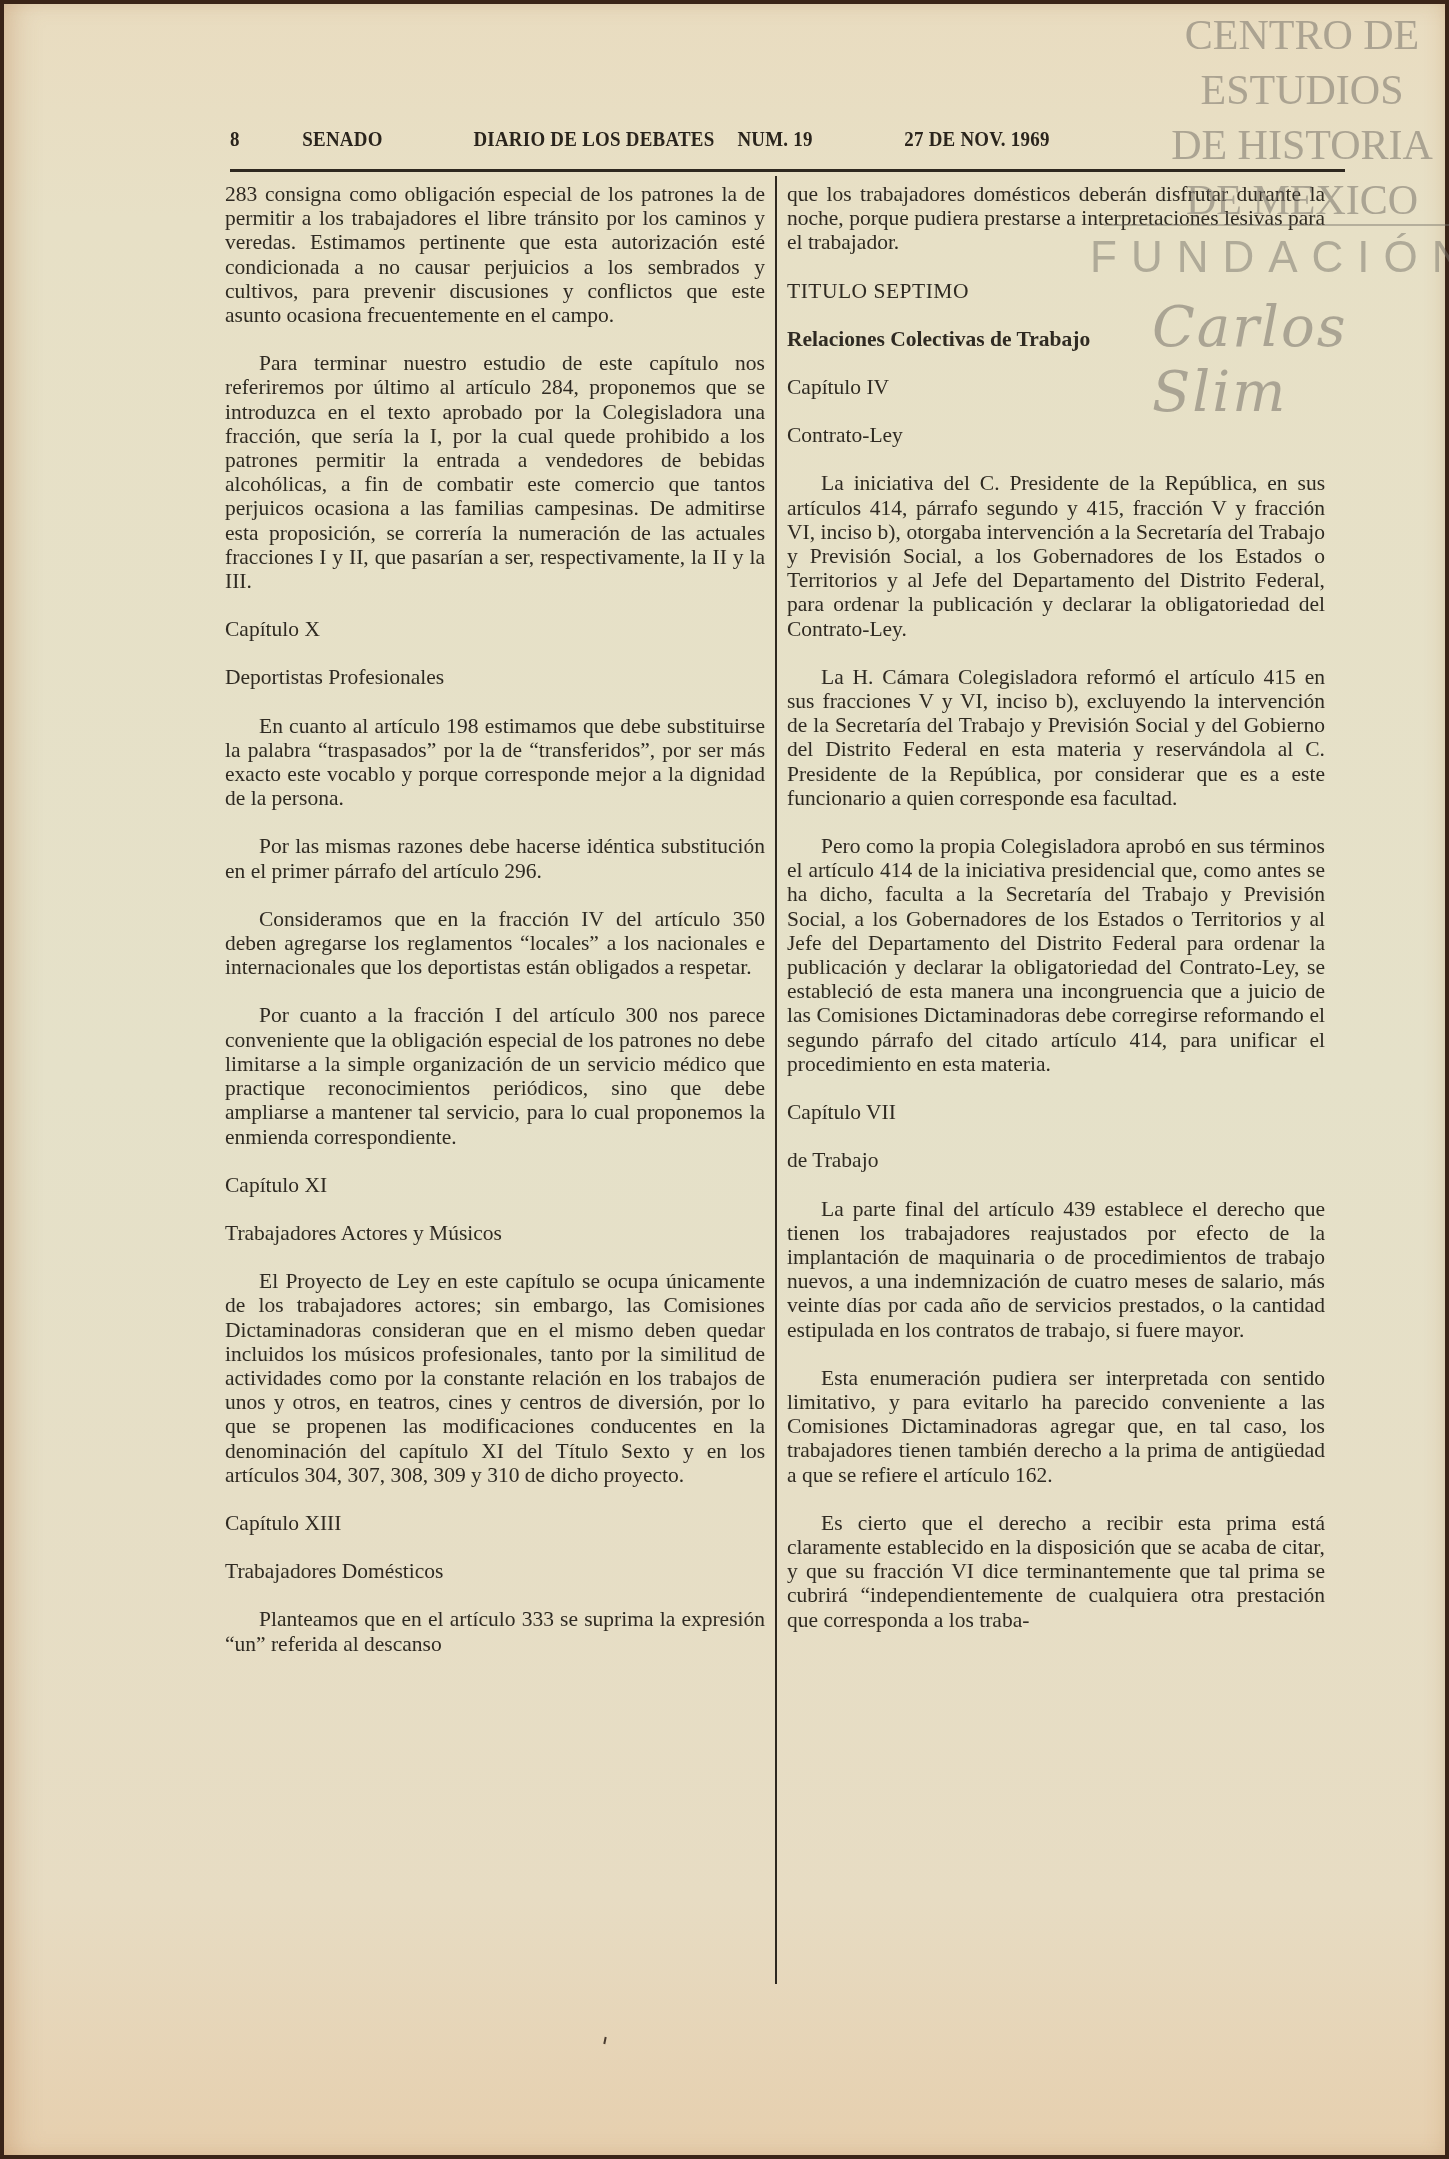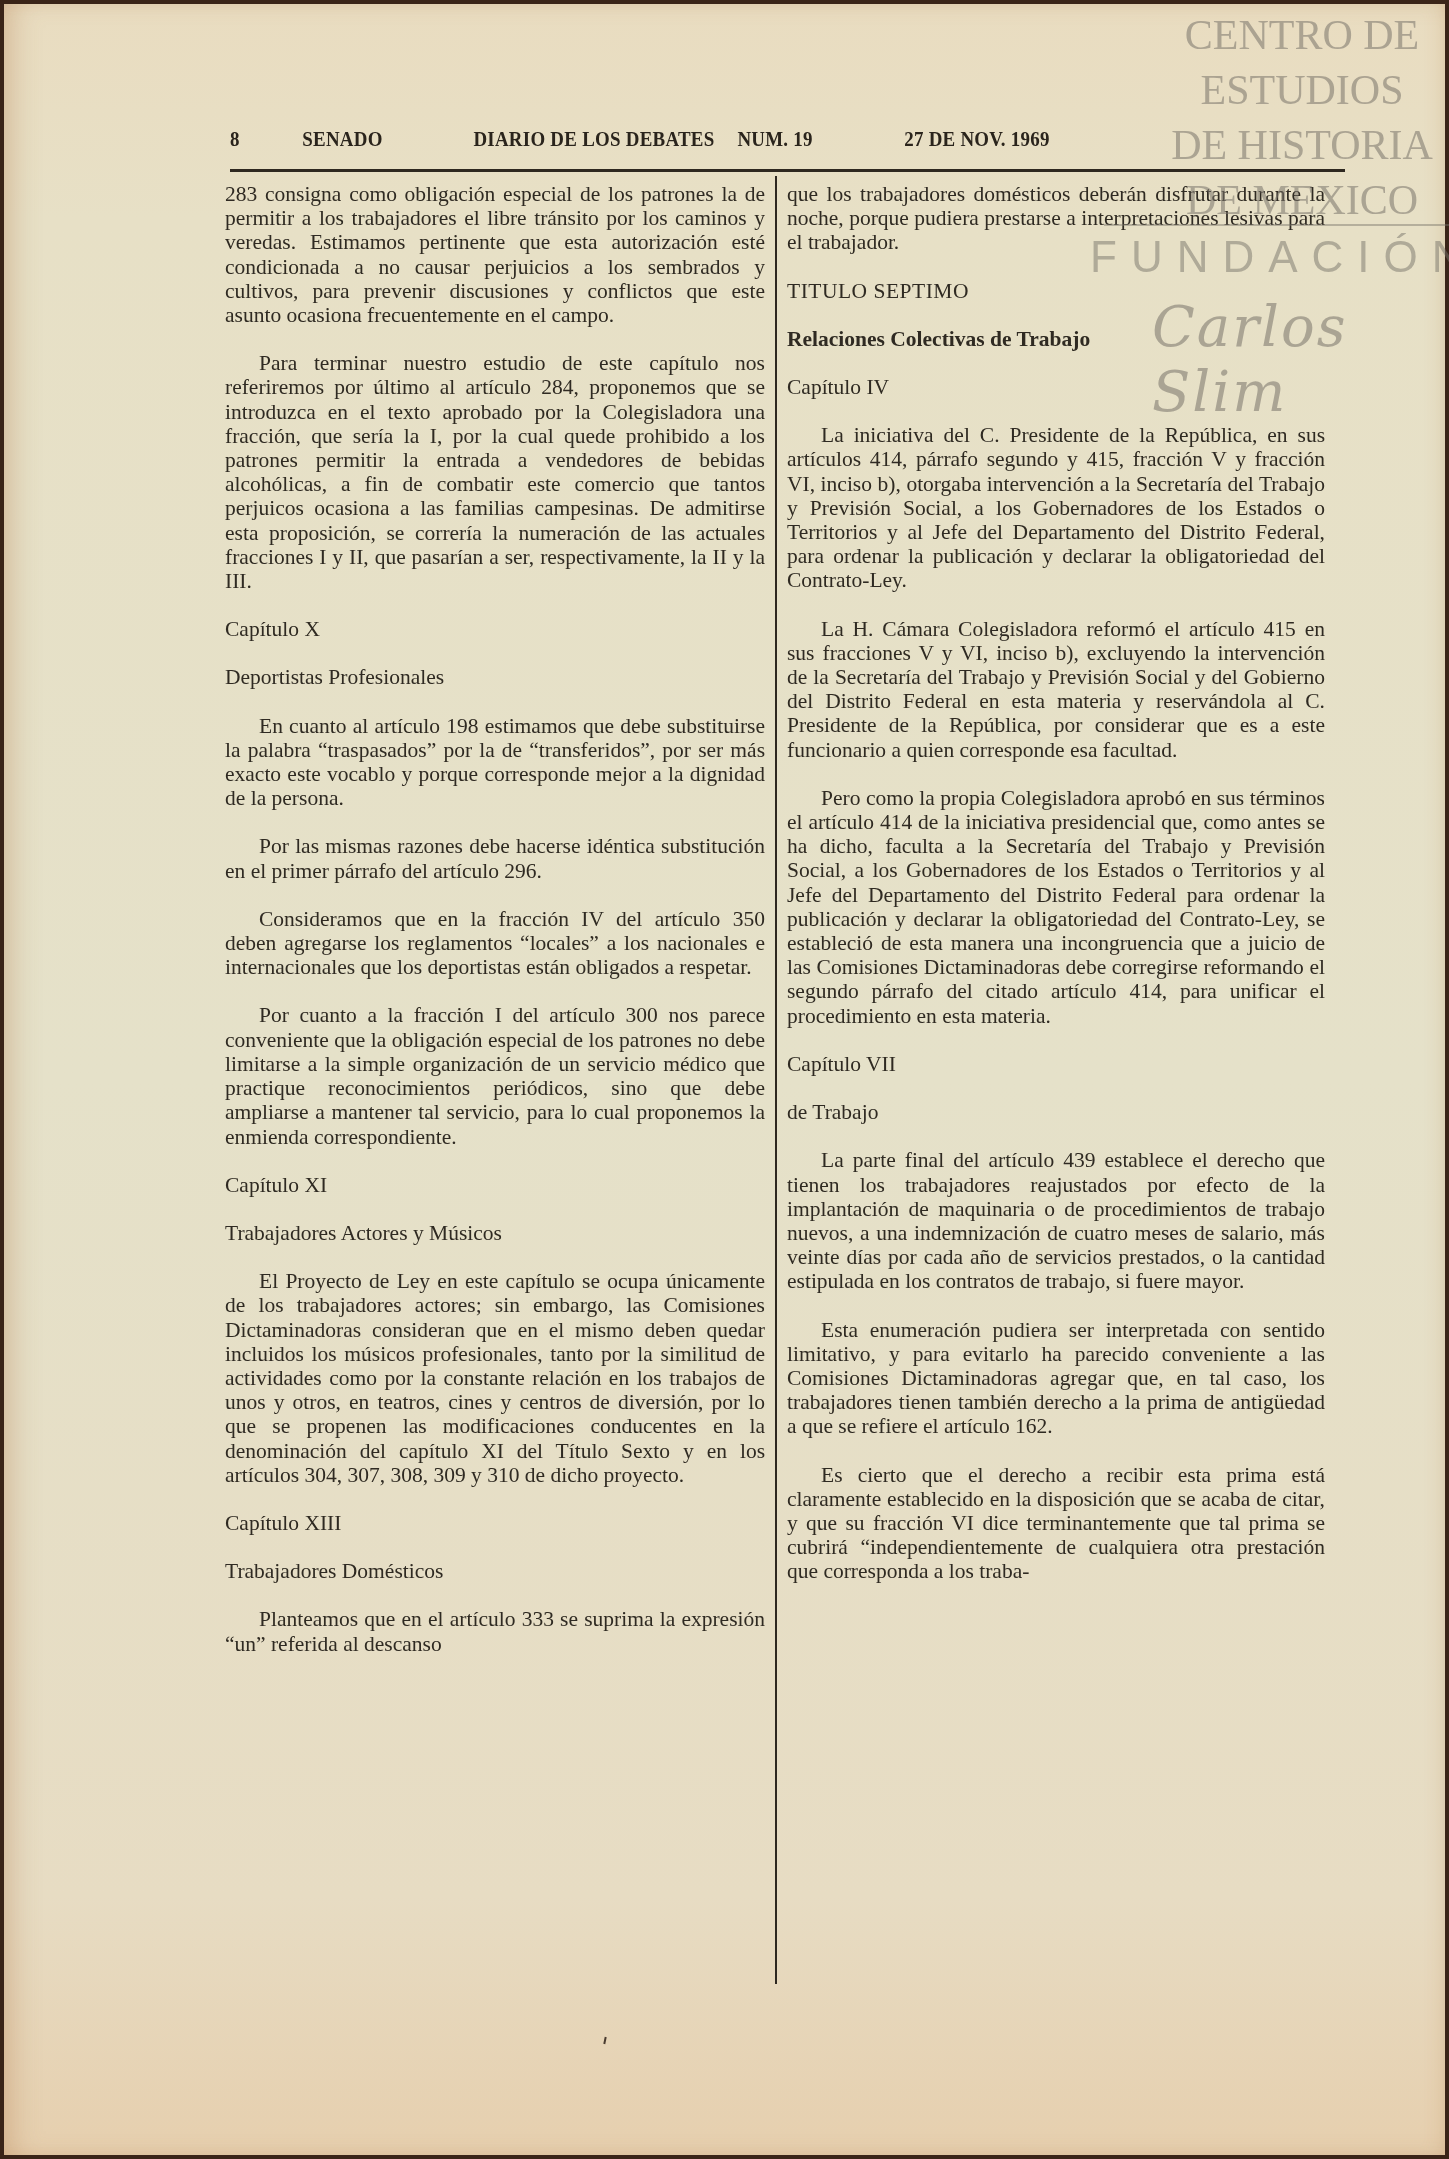--- a/index.html
+++ b/index.html
@@ -98,20 +98,21 @@
     <p class="ind">Planteamos que en el artículo 333 se suprima la expresión “un” referida al descanso</p>
   </div>
 
   <div class="divider"></div>
 
   <div class="col col-right">
     <p class="first">que los trabajadores domésticos deberán disfrutar durante la noche, porque pudiera prestarse a interpretaciones lesivas para el trabajador.</p>
     <div class="heading caps">TITULO SEPTIMO</div>
     <div class="heading bold">Relaciones Colectivas de Trabajo</div>
     <div class="heading">Capítulo IV</div>
+    <div class="heading">Contrato-Ley</div>
     <p class="ind">La iniciativa del C. Presidente de la República, en sus artículos 414, párrafo segundo y 415, fracción V y fracción VI, inciso b), otorgaba intervención a la Secretaría del Trabajo y Previsión Social, a los Gobernadores de los Estados o Territorios y al Jefe del Departamento del Distrito Federal, para ordenar la publicación y declarar la obligatoriedad del Contrato-Ley.</p>
     <p class="ind">La H. Cámara Colegisladora reformó el artículo 415 en sus fracciones V y VI, inciso b), excluyendo la intervención de la Secretaría del Trabajo y Previsión Social y del Gobierno del Distrito Federal en esta materia y reservándola al C. Presidente de la República, por considerar que es a este funcionario a quien corresponde esa facultad.</p>
     <p class="ind">Pero como la propia Colegisladora aprobó en sus términos el artículo 414 de la iniciativa presidencial que, como antes se ha dicho, faculta a la Secretaría del Trabajo y Previsión Social, a los Gobernadores de los Estados o Territorios y al Jefe del Departamento del Distrito Federal para ordenar la publicación y declarar la obligatoriedad del Contrato-Ley, se estableció de esta manera una incongruencia que a juicio de las Comisiones Dictaminadoras debe corregirse reformando el segundo párrafo del citado artículo 414, para unificar el procedimiento en esta materia.</p>
     <div class="heading">Capítulo VII</div>
     <div class="heading">de Trabajo</div>
     <p class="ind">La parte final del artículo 439 establece el derecho que tienen los trabajadores reajustados por efecto de la implantación de maquinaria o de procedimientos de trabajo nuevos, a una indemnización de cuatro meses de salario, más veinte días por cada año de servicios prestados, o la cantidad estipulada en los contratos de trabajo, si fuere mayor.</p>
     <p class="ind">Esta enumeración pudiera ser interpretada con sentido limitativo, y para evitarlo ha parecido conveniente a las Comisiones Dictaminadoras agregar que, en tal caso, los trabajadores tienen también derecho a la prima de antigüedad a que se refiere el artículo 162.</p>
     <p class="ind">Es cierto que el derecho a recibir esta prima está claramente establecido en la disposición que se acaba de citar, y que su fracción VI dice terminantemente que tal prima se cubrirá “independientemente de cualquiera otra prestación que corresponda a los traba-</p>
   </div>
 

